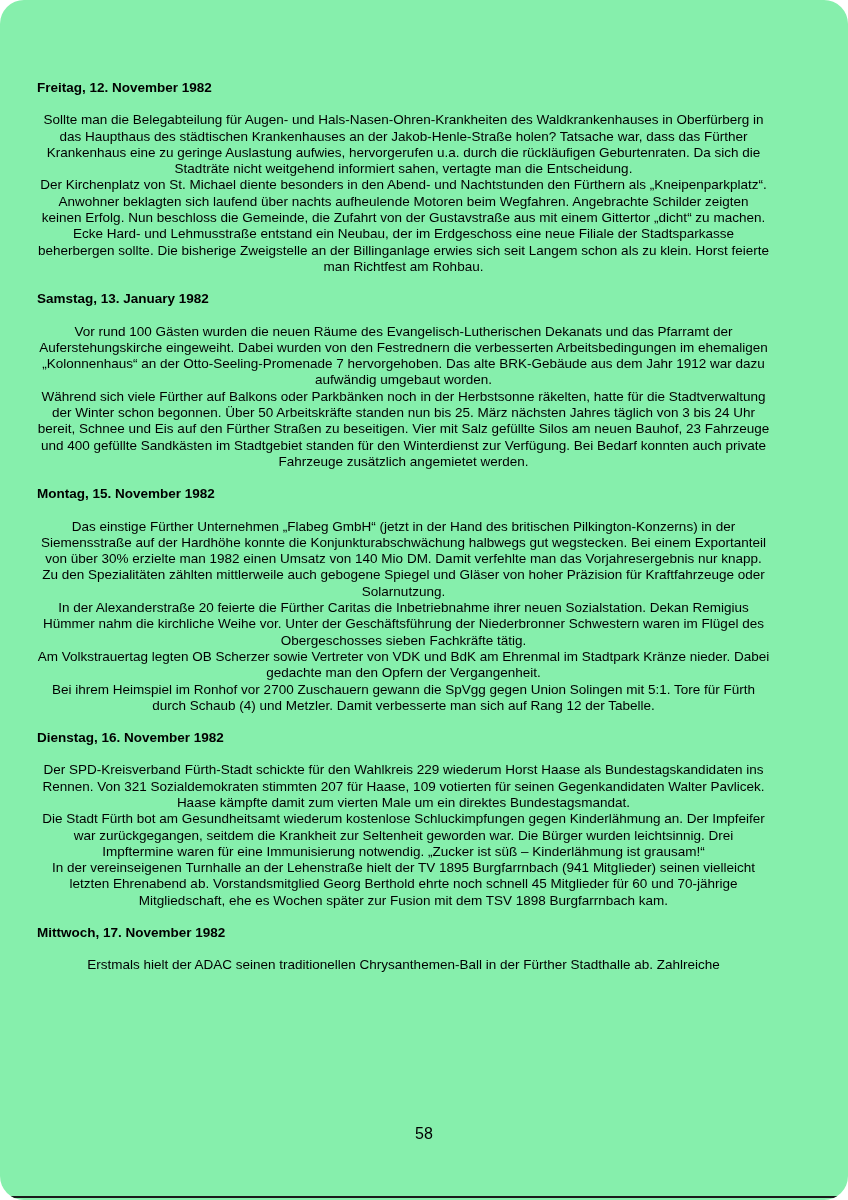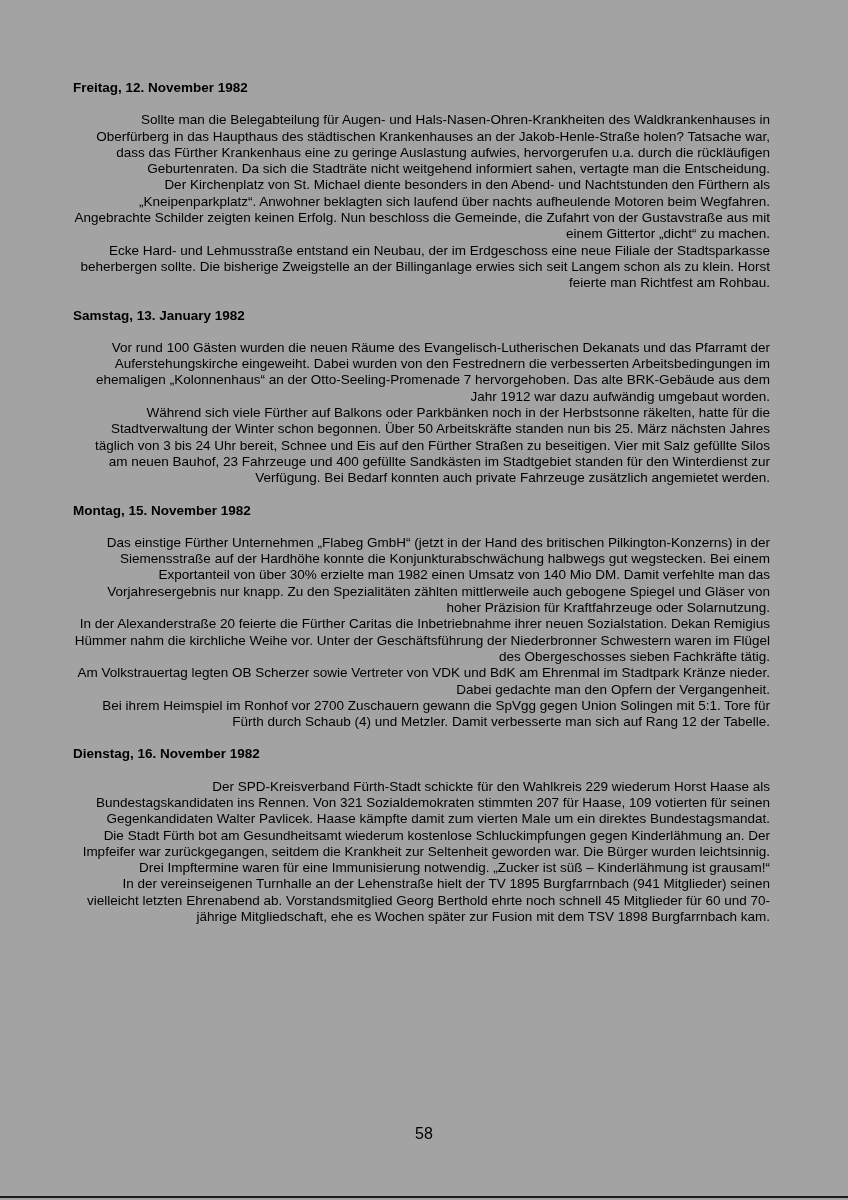--- a/index.html
+++ b/index.html
@@ -5,37 +5,38 @@
   html, body {
     margin: 0;
     padding: 0;
     background: #ffffff;
   }
   .page {
     position: relative;
     width: 848px;
     height: 1200px;
     box-sizing: border-box;
-    background: #a3a3a3;
-    padding: 80px 78px 0 73px;
+    background: #86efac;
+    padding: 80px 78px 0 37px;
     font-family: "Liberation Sans", "DejaVu Sans", sans-serif;
     font-size: 13.5px;
     line-height: 16.3px;
     color: #000000;
     overflow: hidden;
+    border-radius: 24px;
   }
   .section { margin: 0; }
   .section-heading {
     font-size: 13.5px;
     line-height: 16.3px;
     font-weight: bold;
     margin: 16px 0 16px 0;
   }
   .section:first-child .section-heading { margin-top: 0; }
-  .paragraph { margin: 0; text-align: right; }
+  .paragraph { margin: 0; text-align: center; }
   .page-number {
     position: absolute;
     bottom: 58px;
     left: 0;
     width: 100%;
     text-align: center;
     font-size: 16px;
     color: #000000;
   }
   .bottom-edge-line {
@@ -73,17 +74,21 @@
     <p class="paragraph">Bei ihrem Heimspiel im Ronhof vor 2700 Zuschauern gewann die SpVgg gegen Union Solingen mit 5:1. Tore für Fürth durch Schaub (4) und Metzler. Damit verbesserte man sich auf Rang 12 der Tabelle.</p>
   </div>
 
   <div class="section">
     <div class="section-heading">Dienstag, 16. November 1982</div>
     <p class="paragraph">Der SPD-Kreisverband Fürth-Stadt schickte für den Wahlkreis 229 wiederum Horst Haase als Bundestagskandidaten ins Rennen. Von 321 Sozialdemokraten stimmten 207 für Haase, 109 votierten für seinen Gegenkandidaten Walter Pavlicek. Haase kämpfte damit zum vierten Male um ein direktes Bundestagsmandat.</p>
     <p class="paragraph">Die Stadt Fürth bot am Gesundheitsamt wiederum kostenlose Schluckimpfungen gegen Kinderlähmung an. Der Impfeifer war zurückgegangen, seitdem die Krankheit zur Seltenheit geworden war. Die Bürger wurden leichtsinnig. Drei Impftermine waren für eine Immunisierung notwendig. „Zucker ist süß – Kinderlähmung ist grausam!“</p>
     <p class="paragraph">In der vereinseigenen Turnhalle an der Lehenstraße hielt der TV 1895 Burgfarrnbach (941 Mitglieder) seinen vielleicht letzten Ehrenabend ab. Vorstandsmitglied Georg Berthold ehrte noch schnell 45 Mitglieder für 60 und 70-jährige Mitgliedschaft, ehe es Wochen später zur Fusion mit dem TSV 1898 Burgfarrnbach kam.</p>
   </div>
 
+  <div class="section">
+    <div class="section-heading">Mittwoch, 17. November 1982</div>
+    <p class="paragraph">Erstmals hielt der ADAC seinen traditionellen Chrysanthemen-Ball in der Fürther Stadthalle ab. Zahlreiche</p>
+  </div>
 
   <div class="page-number">58</div>
   <div class="bottom-edge-line"></div>
 
 </div>
 
 </body></html>

